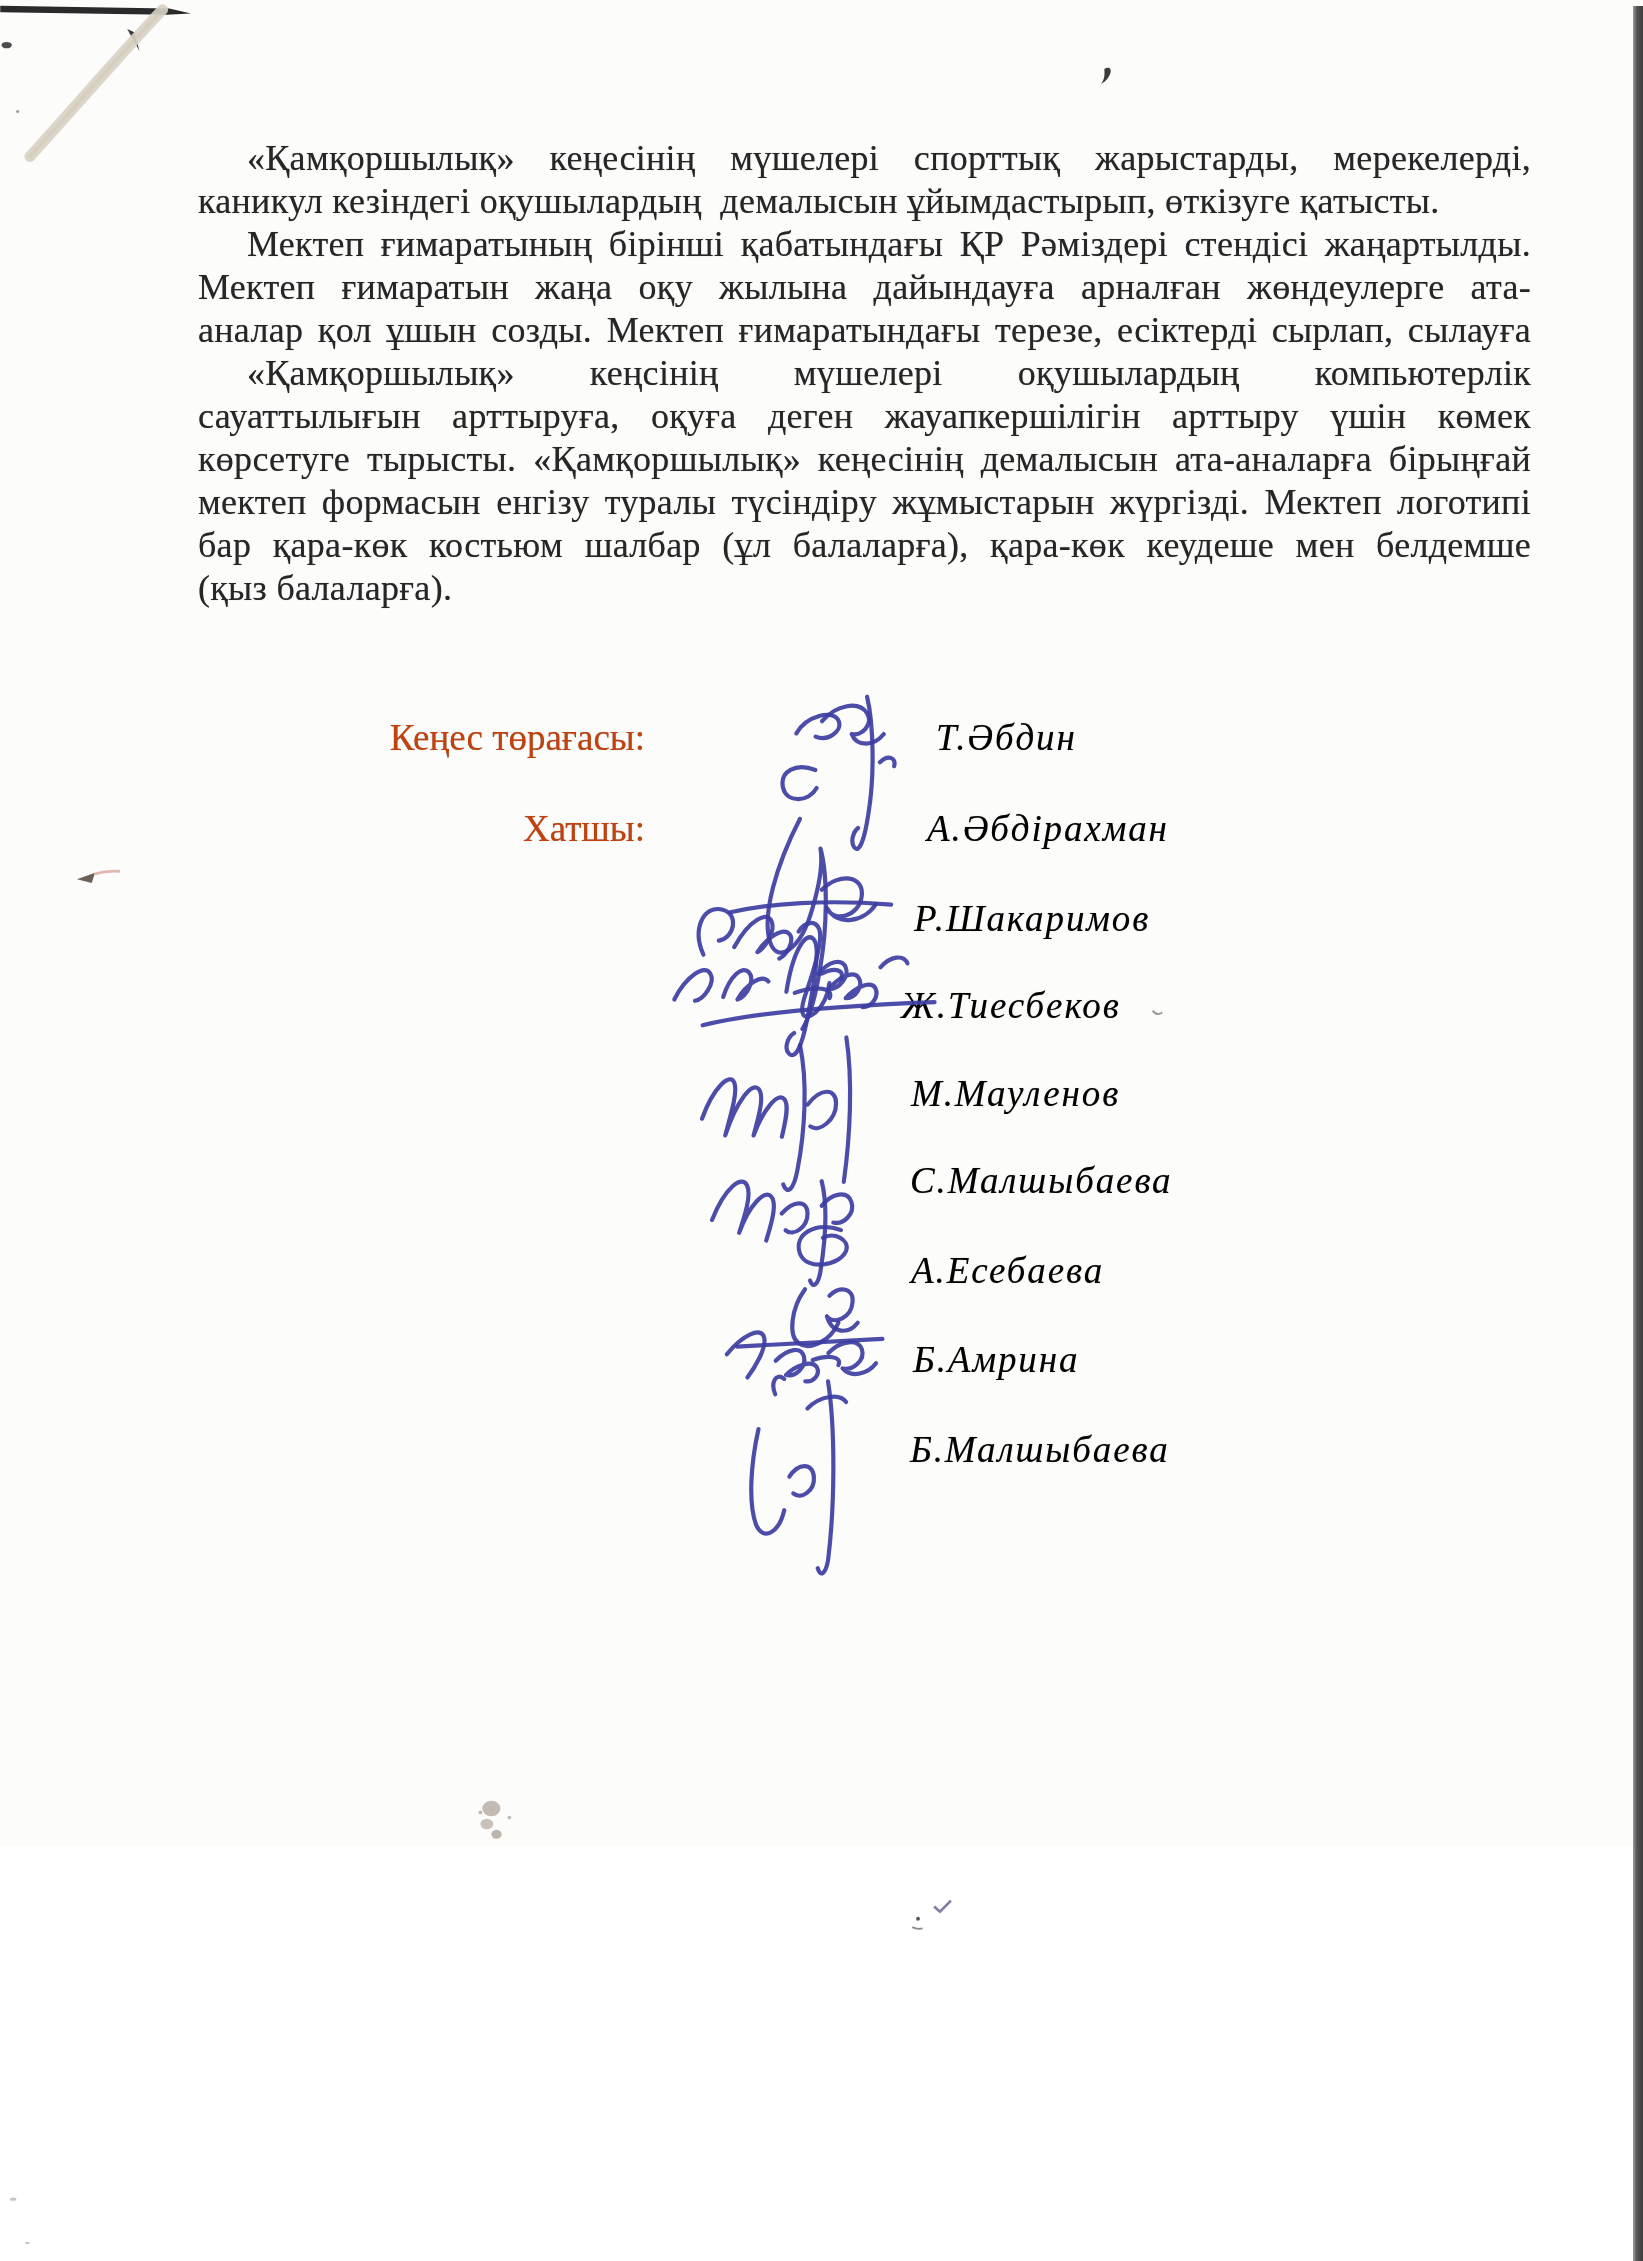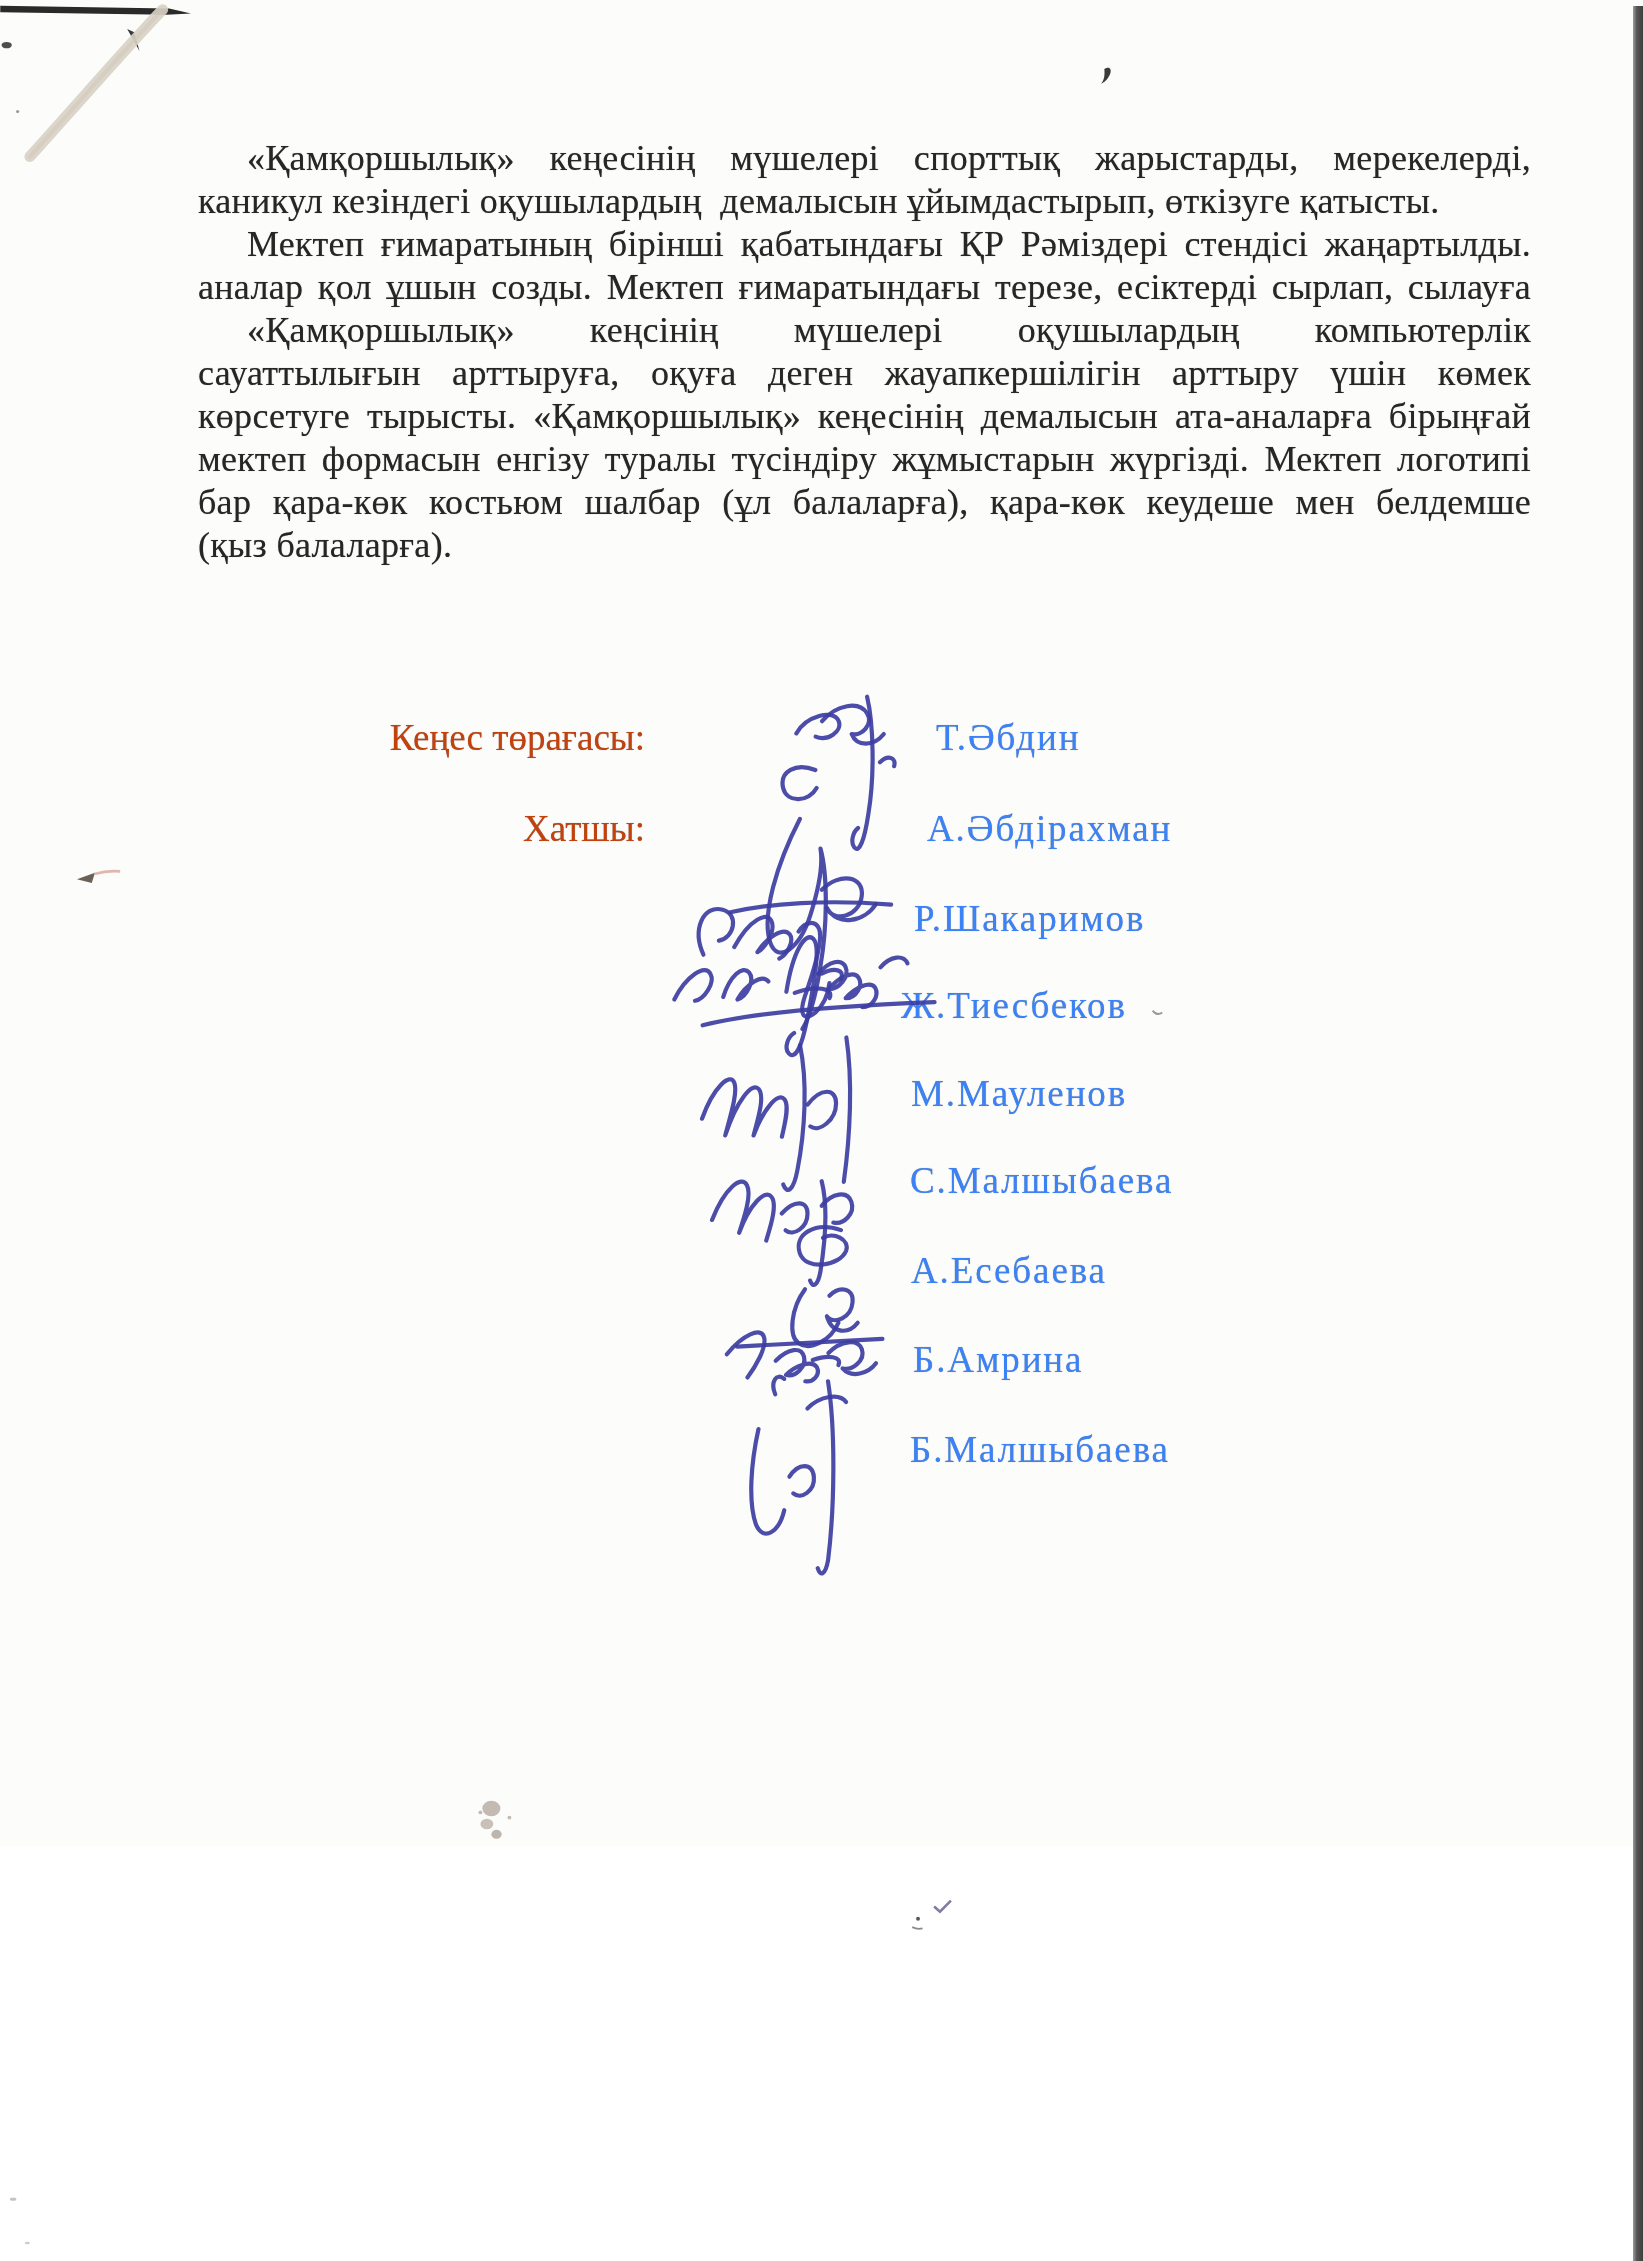--- a/index.html
+++ b/index.html
@@ -35,23 +35,24 @@
     position:absolute;left:198px;width:447px;
     text-align:right;
     font-size:37px;line-height:41px;
     color:#c2410c;
     text-shadow:0 0 0.8px rgba(40,40,40,0.5);
   }
   .signame{
     position:absolute;
     font-size:37px;line-height:41px;
     letter-spacing:1.9px;
-    color:#3b82f6;
+    color:#000000;
     text-shadow:0 0 0.8px rgba(40,40,40,0.5);
     white-space:nowrap;
+    font-style:italic;
   }
   .sig{
     position:absolute;
   }
   .sig path{
     fill:none;
     stroke:#3d3da2;
     stroke-width:6.5;
     stroke-linecap:round;
     stroke-linejoin:round;
@@ -66,20 +67,21 @@
 </style>
 </head>
 <body>
 
 <div class="page">
 
   <div class="textblock">
     <div class="line indent">«Қамқоршылық» кеңесінің мүшелері спорттық жарыстарды, мерекелерді,</div>
     <div class="line end">каникул кезіндегі оқушылардың&nbsp; демалысын ұйымдастырып, өткізуге қатысты.</div>
     <div class="line indent">Мектеп ғимаратының бірінші қабатындағы ҚР Рәміздері стендісі жаңартылды.</div>
+    <div class="line">Мектеп ғимаратын жаңа оқу жылына дайындауға арналған жөндеулерге ата-</div>
     <div class="line">аналар қол ұшын созды. Мектеп ғимаратындағы терезе, есіктерді сырлап, сылауға</div>
     <div class="line indent">«Қамқоршылық» кеңсінің мүшелері оқушылардың компьютерлік</div>
     <div class="line">сауаттылығын арттыруға, оқуға деген жауапкершілігін арттыру үшін көмек</div>
     <div class="line">көрсетуге тырысты. «Қамқоршылық» кеңесінің демалысын ата-аналарға бірыңғай</div>
     <div class="line">мектеп формасын енгізу туралы түсіндіру жұмыстарын жүргізді. Мектеп логотипі</div>
     <div class="line">бар қара-көк костьюм шалбар (ұл балаларға), қара-көк кеудеше мен белдемше</div>
     <div class="line end">(қыз балаларға).</div>
   </div>
 
   <div class="siglabel" style="top:717px;padding-right:0px">Кеңес төрағасы:</div>

